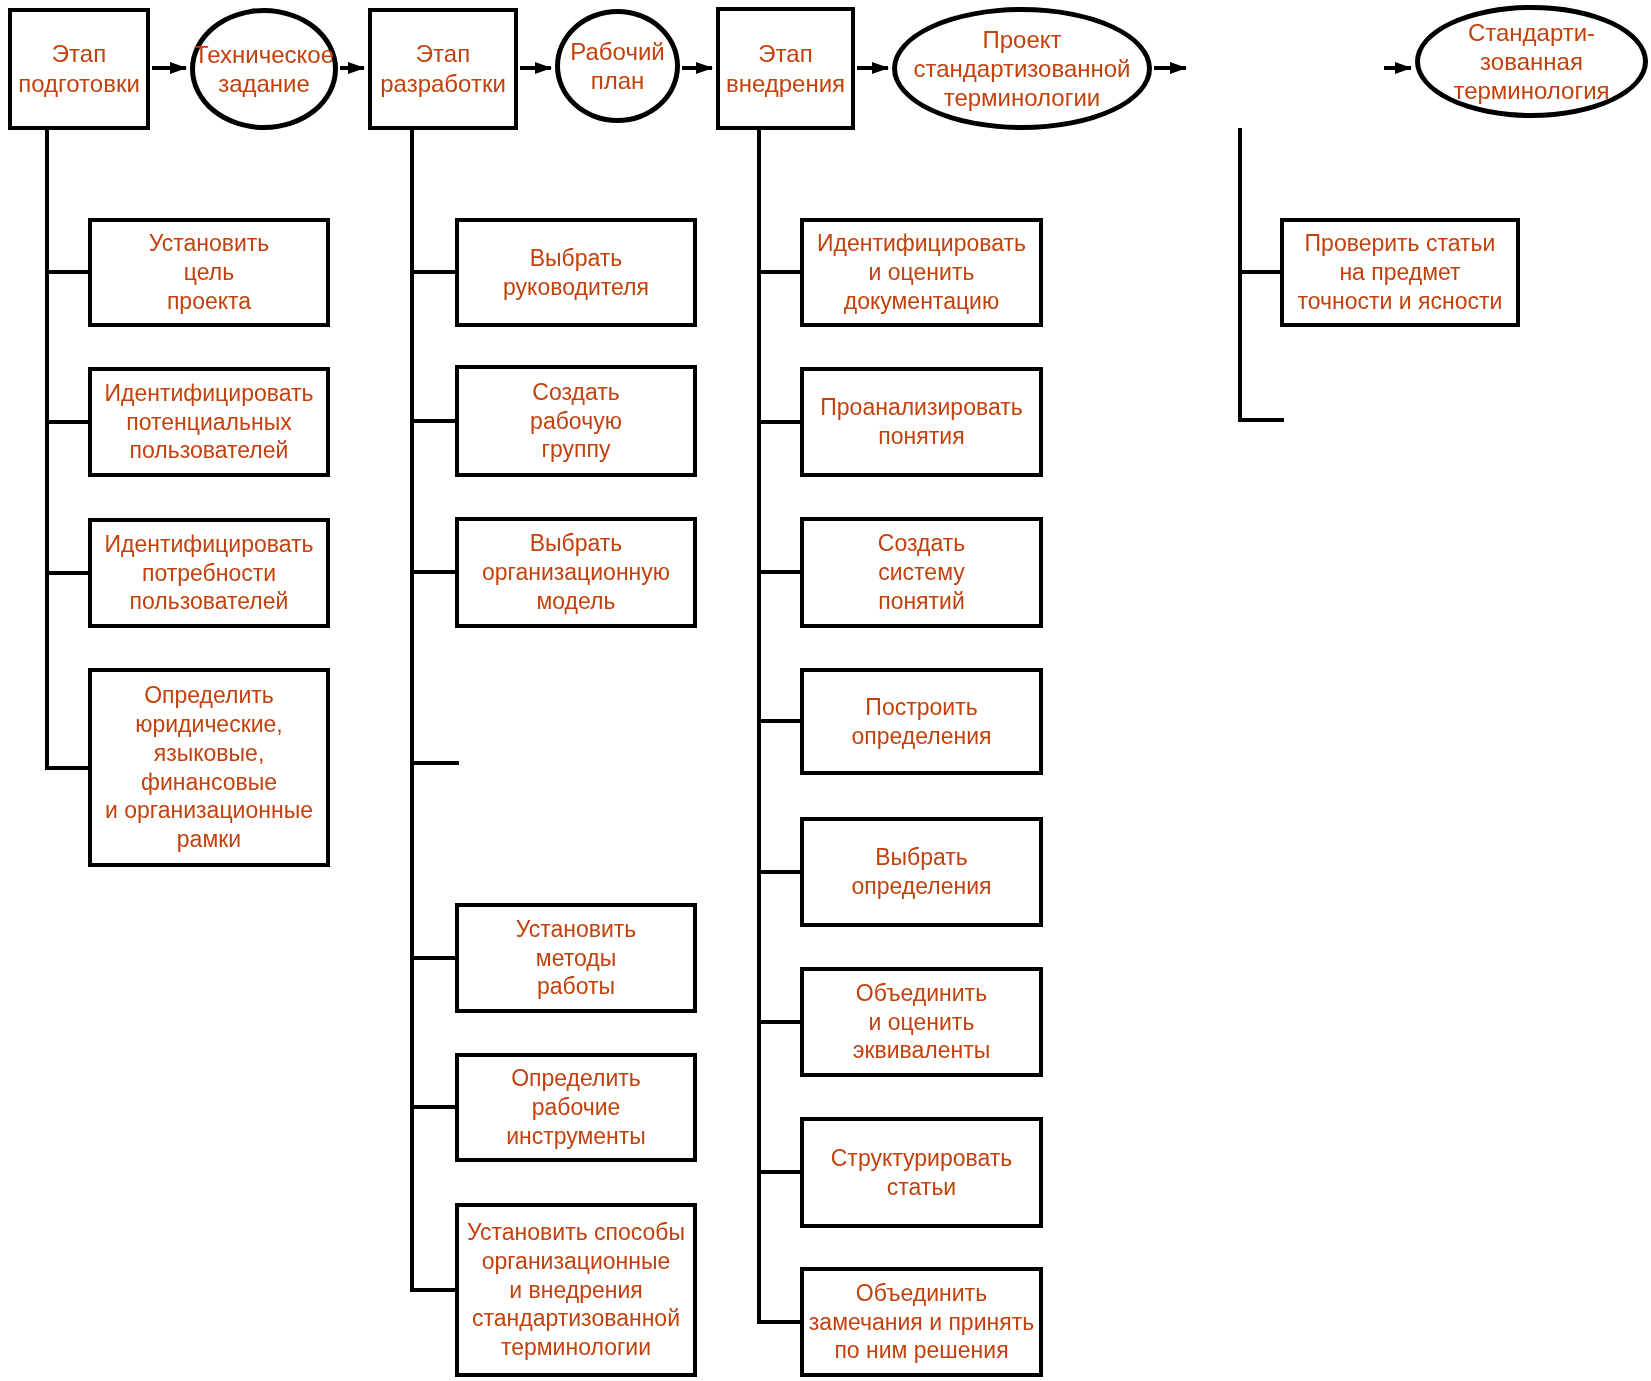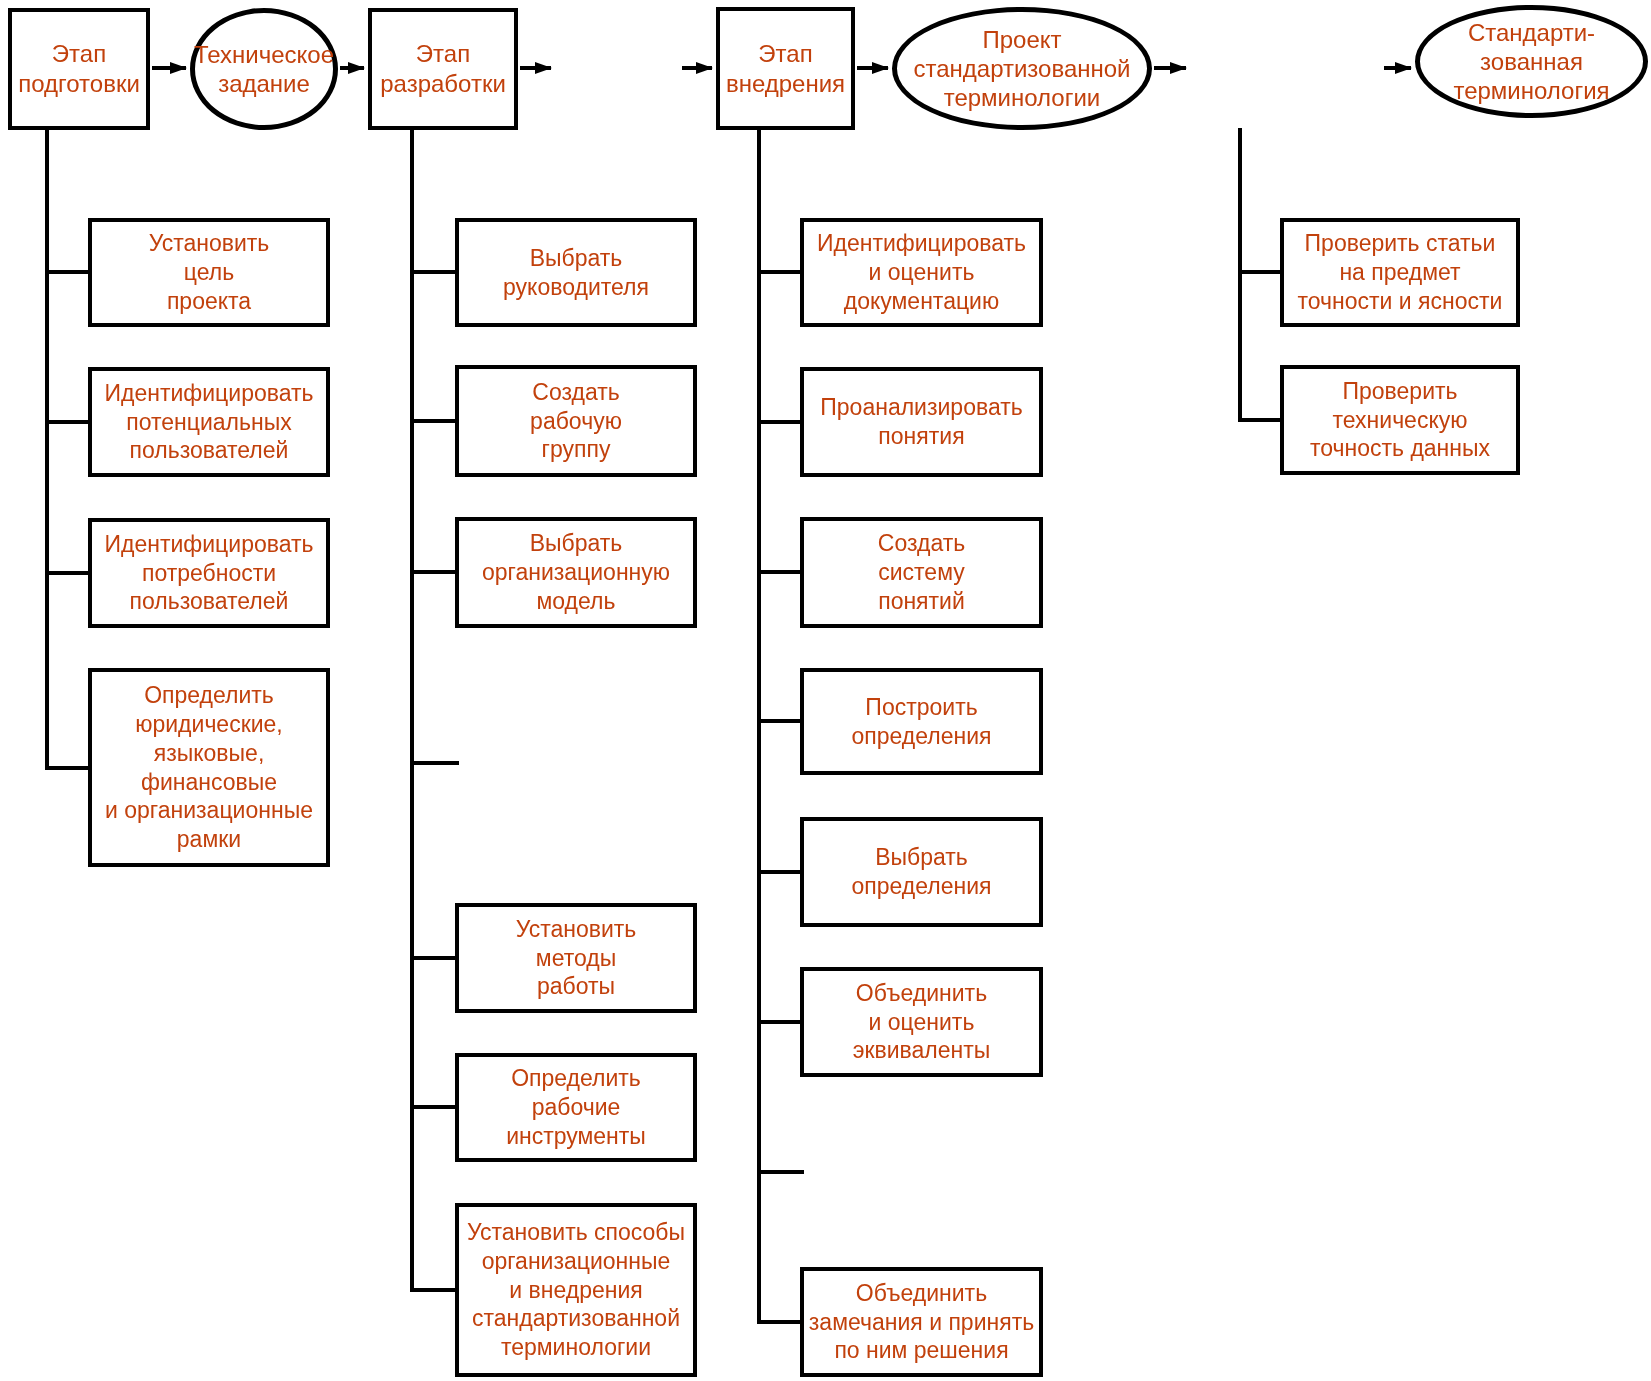--- a/index.html
+++ b/index.html
@@ -109,20 +109,24 @@
   <div class="node stage-ellipse" style="left:190px;top:8px;width:148px;height:122px">
     <span class="lbl">Техническое
 задание</span>
   </div>
 
   <div class="node stage-box" style="left:368px;top:8px;width:150px;height:122px">
     <span class="lbl">Этап
 разработки</span>
   </div>
 
+  <div class="node stage-ellipse" style="left:555px;top:9px;width:125px;height:114px">
+    <span class="lbl">Рабочий
+план</span>
+  </div>
 
   <div class="node stage-box" style="left:716px;top:7px;width:139px;height:123px">
     <span class="lbl">Этап
 внедрения</span>
   </div>
 
   <div class="node stage-ellipse" style="left:892px;top:7px;width:260px;height:123px">
     <span class="lbl">Проект
 стандартизованной
 терминологии</span>
@@ -211,30 +215,29 @@
   </div>
   <div class="node task-box" style="left:800px;top:817px;width:243px;height:110px">
     <span class="lbl">Выбрать
 определения</span>
   </div>
   <div class="node task-box" style="left:800px;top:967px;width:243px;height:110px">
     <span class="lbl">Объединить
 и оценить
 эквиваленты</span>
   </div>
+  <div class="node task-box" style="left:800px;top:1117px;width:243px;height:111px">
+    <span class="lbl">Структурировать
+статьи</span>
+  </div>
   <div class="node task-box" style="left:800px;top:1267px;width:243px;height:110px">
     <span class="lbl">Объединить
 замечания и принять
 по ним решения</span>
   </div>
 
   <div class="node task-box" style="left:1280px;top:218px;width:240px;height:109px">
     <span class="lbl">Проверить статьи
 на предмет
 точности и ясности</span>
   </div>
-  <div class="node task-box" style="left:1280px;top:365px;width:240px;height:110px">
-    <span class="lbl">Проверить
-техническую
-точность данных</span>
-  </div>
 
 </div>
 
 </body></html>

